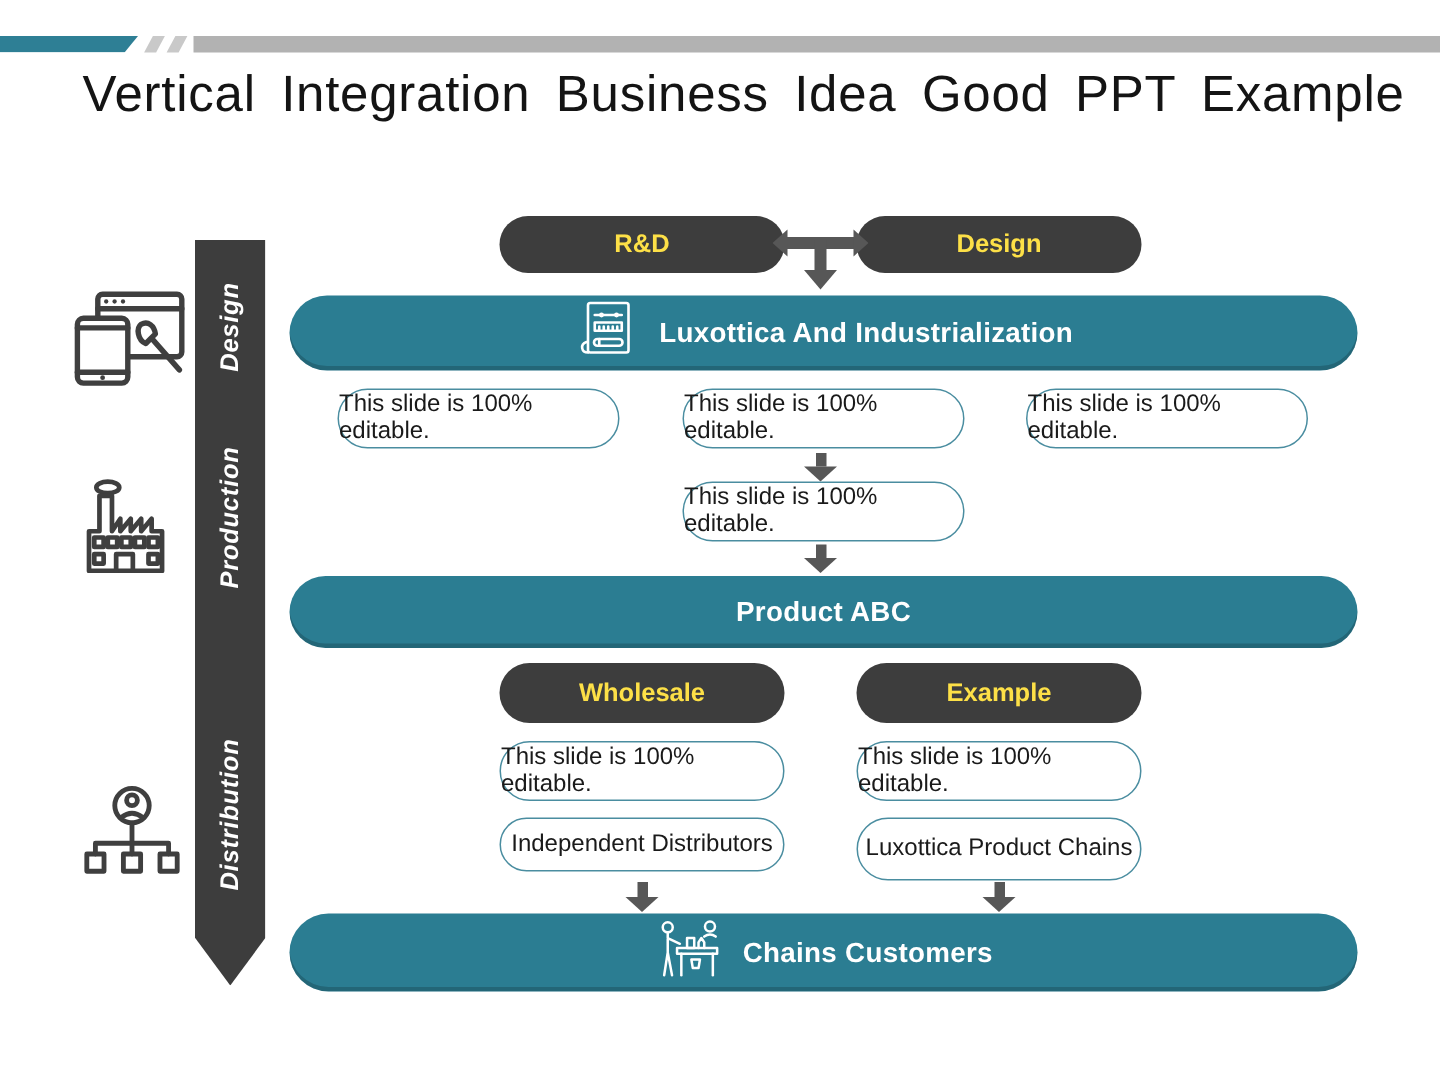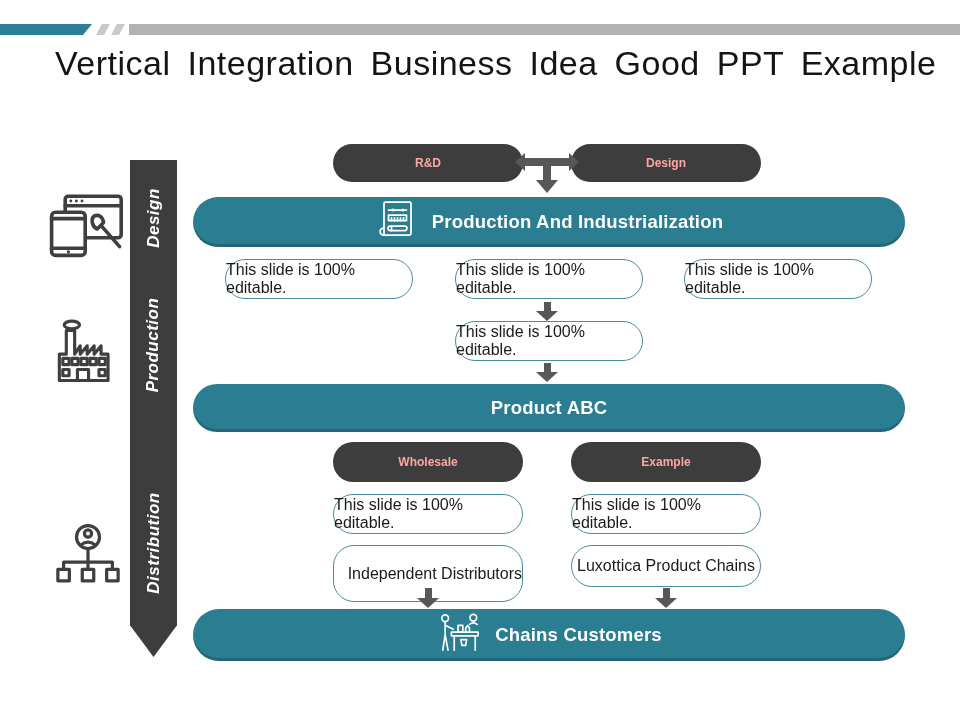--- a/index.html
+++ b/index.html
@@ -31,21 +31,21 @@
     font-size:17px;font-weight:bold;font-style:italic;letter-spacing:.5px;}
   .vw1{top:10px;height:95px;}
   .vw2{top:132px;height:105px;}
   .vw3{top:315px;height:135px;}
 
   .licon{position:absolute;color:#3F3F3F;}
   .licon svg{display:block;}
 
   
   .dark-pill{position:absolute;height:38px;background:#3D3D3D;border-radius:20px;
-    display:flex;align-items:center;justify-content:center;color:#fca5a5;font-weight:bold;font-size:12px;}
+    display:flex;align-items:center;justify-content:center;color:#fde047;font-weight:bold;font-size:17px;}
   .teal-band{position:absolute;left:193px;width:712px;background:#2B7D92;border-radius:26px;
     display:flex;align-items:center;justify-content:center;gap:13px;color:#fff;
     box-shadow:inset 0 -3px 0 rgba(0,0,0,.18);}
   .teal-band .band-label{font-weight:bold;font-size:18.5px;letter-spacing:.2px;}
   .edit-pill{position:absolute;height:40px;background:#ffffff;border:1.5px solid #4A8DA0;border-radius:21px;
     display:flex;align-items:center;justify-content:center;font-size:16px;color:#1A1A1A;box-sizing:border-box;}
 
   .arrow-down{position:absolute;width:22px;display:flex;flex-direction:column;align-items:center;}
   .arrow-down .stem{width:7px;background:#575757;}
   .arrow-down .head{width:0;height:0;border-left:11px solid transparent;border-right:11px solid transparent;
@@ -151,21 +151,21 @@
         <rect x="27" y="30" width="36" height="11"></rect>
         <line x1="33" y1="35.5" x2="33" y2="41"></line>
         <line x1="39" y1="35.5" x2="39" y2="41"></line>
         <line x1="45" y1="35.5" x2="45" y2="41"></line>
         <line x1="51" y1="35.5" x2="51" y2="41"></line>
         <line x1="57" y1="35.5" x2="57" y2="41"></line>
         <rect x="26" y="52" width="38" height="9" rx="4.5"></rect>
         <line x1="33" y1="52" x2="33" y2="61"></line>
       </svg>
     </span>
-    <span class="band-label">Production And Industrialization</span>
+    <span class="band-label">Luxottica And Industrialization</span>
   </div>
 
   <div class="edit-pill" style="left:225px;top:235px;width:188px;">
     <span>This slide is 100% editable.</span>
   </div>
   <div class="edit-pill" style="left:455px;top:235px;width:188px;">
     <span>This slide is 100% editable.</span>
   </div>
   <div class="edit-pill" style="left:684px;top:235px;width:188px;">
     <span>This slide is 100% editable.</span>
@@ -196,21 +196,21 @@
     <span>Example</span>
   </div>
 
   <div class="edit-pill" style="left:333px;top:470px;width:190px;">
     <span>This slide is 100% editable.</span>
   </div>
   <div class="edit-pill" style="left:571px;top:470px;width:190px;">
     <span>This slide is 100% editable.</span>
   </div>
 
-  <div class="edit-pill" style="left:333px;top:521px;width:190px;height:57px;justify-content:flex-end;">
+  <div class="edit-pill" style="left:333px;top:521px;width:190px;height:36px;">
     <span>Independent Distributors</span>
   </div>
   <div class="edit-pill" style="left:571px;top:521px;width:190px;height:42px;">
     <span>Luxottica Product Chains</span>
   </div>
 
   <div class="arrow-down a-low" style="left:417px;top:564px;">
     <div class="stem"></div>
       <div class="head"></div>
   </div>

